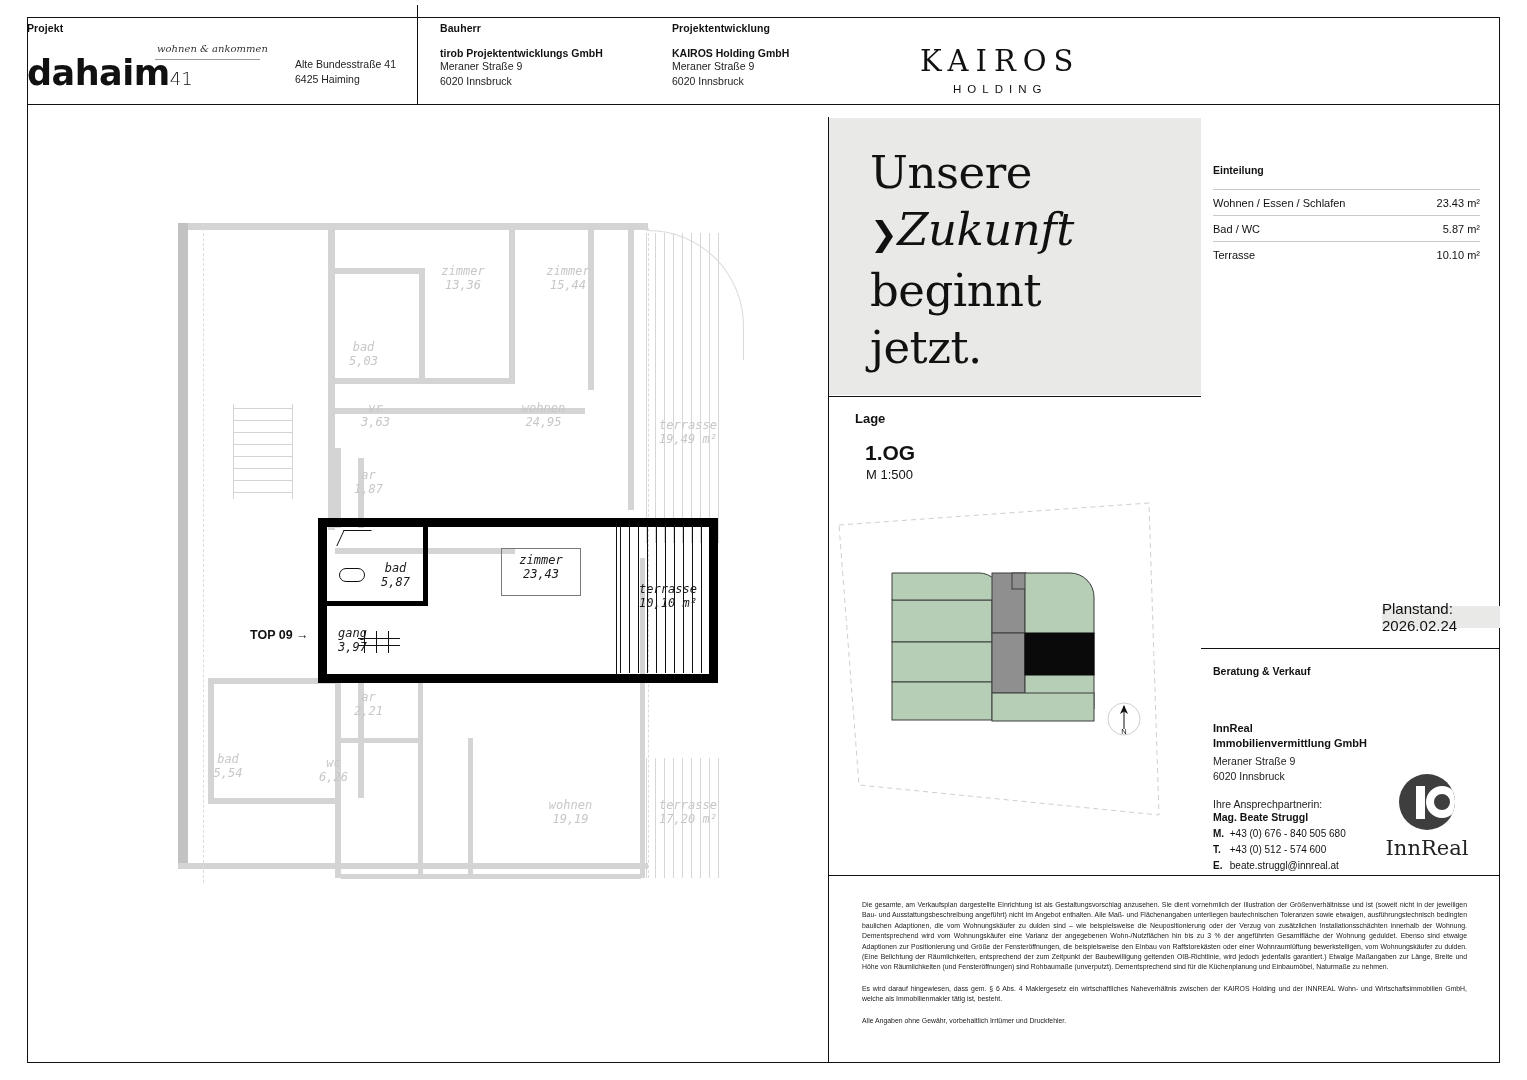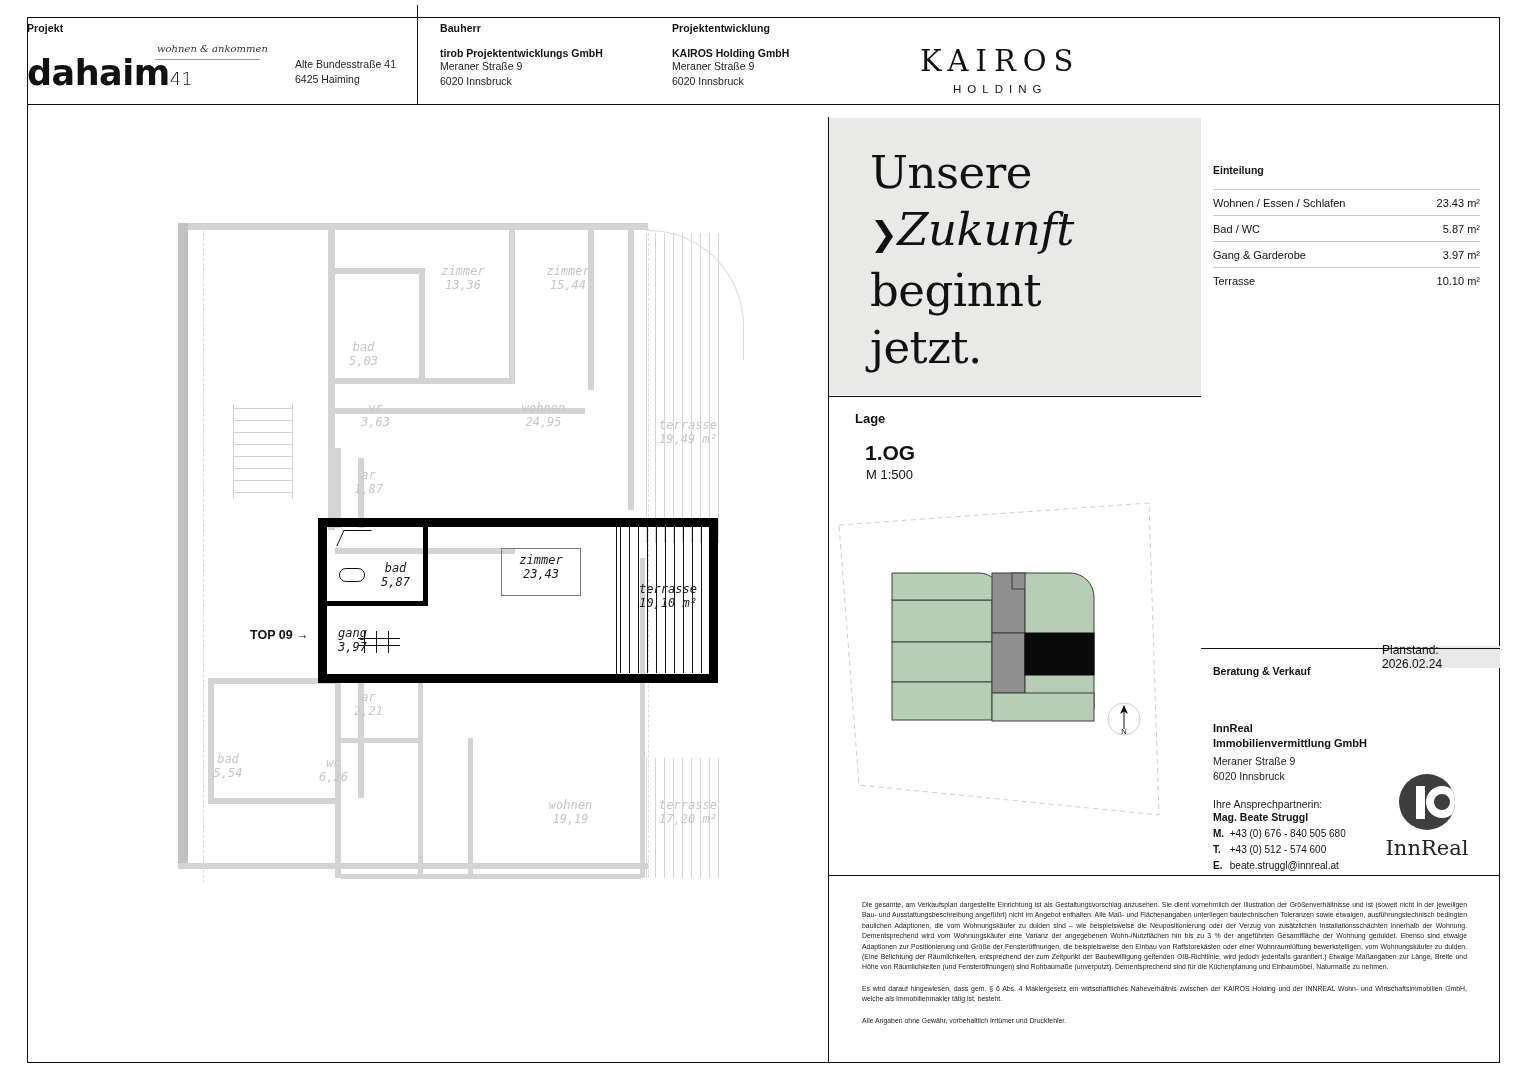--- a/index.html
+++ b/index.html
@@ -148,22 +148,22 @@
   .et-row {
     display: flex; justify-content: space-between;
     font-size: 11px; padding: 7px 0 6px 0;
     border-top: 1px solid #c9c9c9;
   }
   .et-row.first { border-top: 1px solid #c9c9c9; }
   .et-row.total { border-top: 1px solid #111; }
   .et-row .val { font-variant-numeric: tabular-nums; }
 
   .planstand {
-    position: absolute; left: 1382px; top: 646px; width: 118px; height: 22px;
-    background: #e9e9e7; font-size: 12px; color: #111;
+    position: absolute; left: 1382px; top: 606px; width: 118px; height: 22px;
+    background: #e9e9e7; font-size: 15px; color: #111;
     display: flex; align-items: center; justify-content: center;
   }
 
   .lage-box {
     position: absolute; left: 829px; top: 396px; width: 372px; height: 478px;
     border-top: 1px solid #111;
   }
   .lage-label { position: absolute; left: 26px; top: 14px; font-size: 13px; font-weight: bold; }
   .lage-og { position: absolute; left: 36px; top: 44px; font-size: 21px; font-weight: bold; }
   .lage-m { position: absolute; left: 37px; top: 70px; font-size: 13px; }
@@ -389,24 +389,20 @@
     <h4>Einteilung</h4>
     <div class="et-row first">
       <span>Wohnen / Essen / Schlafen</span>
       <span class="val">23.43 m²</span>
     </div>
     <div class="et-row">
       <span>Bad / WC</span>
       <span class="val">5.87 m²</span>
     </div>
     <div class="et-row">
-      <span>Gang &amp; Garderobe</span>
-      <span class="val">3.97 m²</span>
-    </div>
-    <div class="et-row">
       <span>Terrasse</span>
       <span class="val">10.10 m²</span>
     </div>
   </div>
 
   <div class="planstand">Planstand: 2026.02.24</div>
 
   <div class="lage-box">
     <div class="lage-label">Lage</div>
     <div class="lage-og">1.OG</div>

